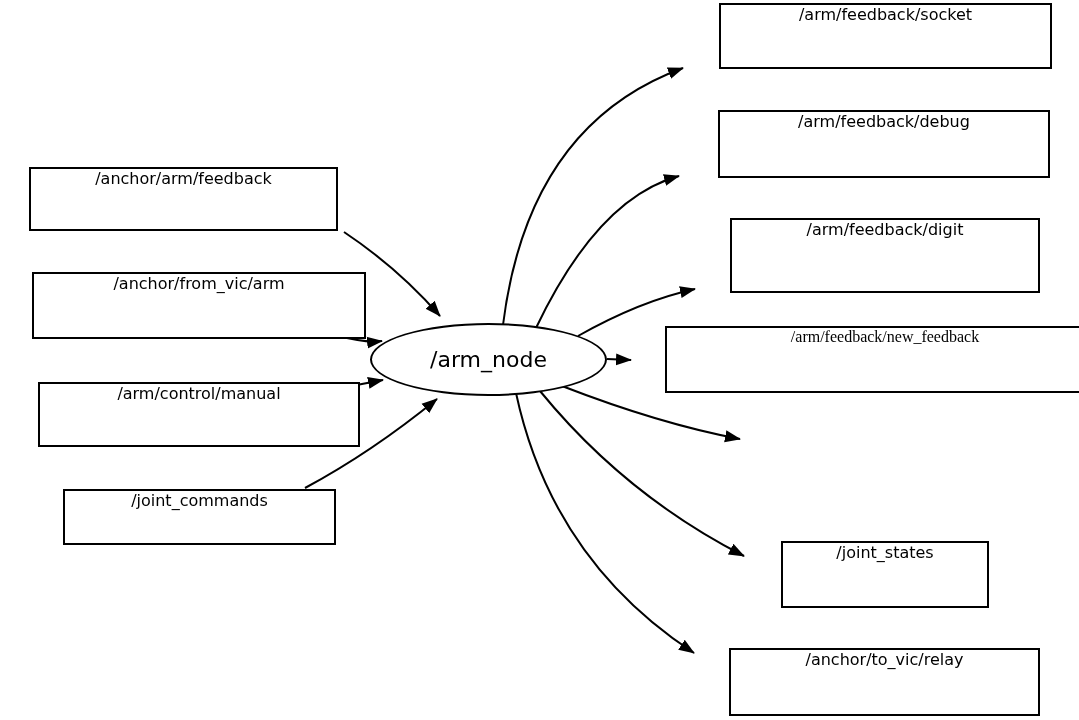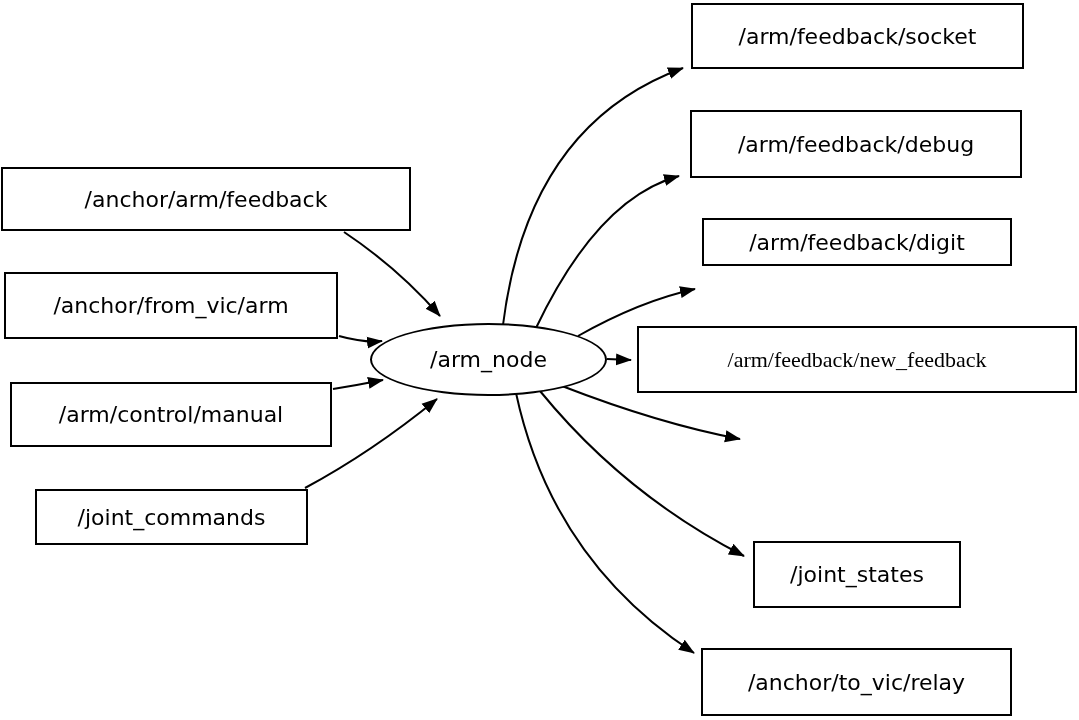--- a/index.html
+++ b/index.html
@@ -27,25 +27,25 @@
     fill: none;
     stroke: #000000;
     stroke-width: 2;
   }
   .topic-box {
     position: absolute;
     box-sizing: border-box;
     border: 2px solid #000000;
     background: #ffffff;
     display: flex;
-    align-items: center;
     justify-content: center;
-    font-size: 22px;
+    font-size: 16px;
     color: #000000;
     white-space: nowrap;
+    margin-left: 28px;
   }
   .node-ellipse {
     position: absolute;
     box-sizing: border-box;
     border: 2px solid #000000;
     border-radius: 50%;
     background: #ffffff;
     display: flex;
     align-items: center;
     justify-content: center;
@@ -73,21 +73,21 @@
 
     <path d="M 503 325 Q 528 125 683 68" marker-end="url(#arrow)"></path>
     <path d="M 536 328 Q 598 198 679 176" marker-end="url(#arrow)"></path>
     <path d="M 578 336 Q 640 301 695 289" marker-end="url(#arrow)"></path>
     <path d="M 607 359 L 631 360" marker-end="url(#arrow)"></path>
     <path d="M 562 386 Q 660 424 740 439" marker-end="url(#arrow)"></path>
     <path d="M 540 391 Q 625 495 744 556" marker-end="url(#arrow)"></path>
     <path d="M 516 393 Q 552 560 694 653" marker-end="url(#arrow)"></path>
   </svg>
 
-  <div class="topic-box" style="left:1px; top:167px; width:410px; height:64px;">
+  <div class="topic-box" style="left:1px; top:167px; width:309px; height:64px;">
     <span>/anchor/arm/feedback</span>
   </div>
   <div class="topic-box" style="left:4px; top:272px; width:334px; height:67px;">
     <span>/anchor/from_vic/arm</span>
   </div>
   <div class="topic-box" style="left:10px; top:382px; width:322px; height:65px;">
     <span>/arm/control/manual</span>
   </div>
   <div class="topic-box" style="left:35px; top:489px; width:273px; height:56px;">
     <span>/joint_commands</span>
@@ -96,21 +96,21 @@
   <div class="node-ellipse" style="left:370px; top:323px; width:237px; height:73px;">
     <span>/arm_node</span>
   </div>
 
   <div class="topic-box" style="left:691px; top:3px; width:333px; height:66px;">
     <span>/arm/feedback/socket</span>
   </div>
   <div class="topic-box" style="left:690px; top:110px; width:332px; height:68px;">
     <span>/arm/feedback/debug</span>
   </div>
-  <div class="topic-box" style="left:702px; top:218px; width:310px; height:48px;">
+  <div class="topic-box" style="left:702px; top:218px; width:310px; height:75px;">
     <span>/arm/feedback/digit</span>
   </div>
   <div class="topic-box" style="left:637px; top:326px; width:440px; height:67px;font-family:Liberation Serif, serif;">
     <span>/arm/feedback/new_feedback</span>
   </div>
   <div class="topic-box" style="left:753px; top:541px; width:208px; height:67px;">
     <span>/joint_states</span>
   </div>
   <div class="topic-box" style="left:701px; top:648px; width:311px; height:68px;">
     <span>/anchor/to_vic/relay</span>

